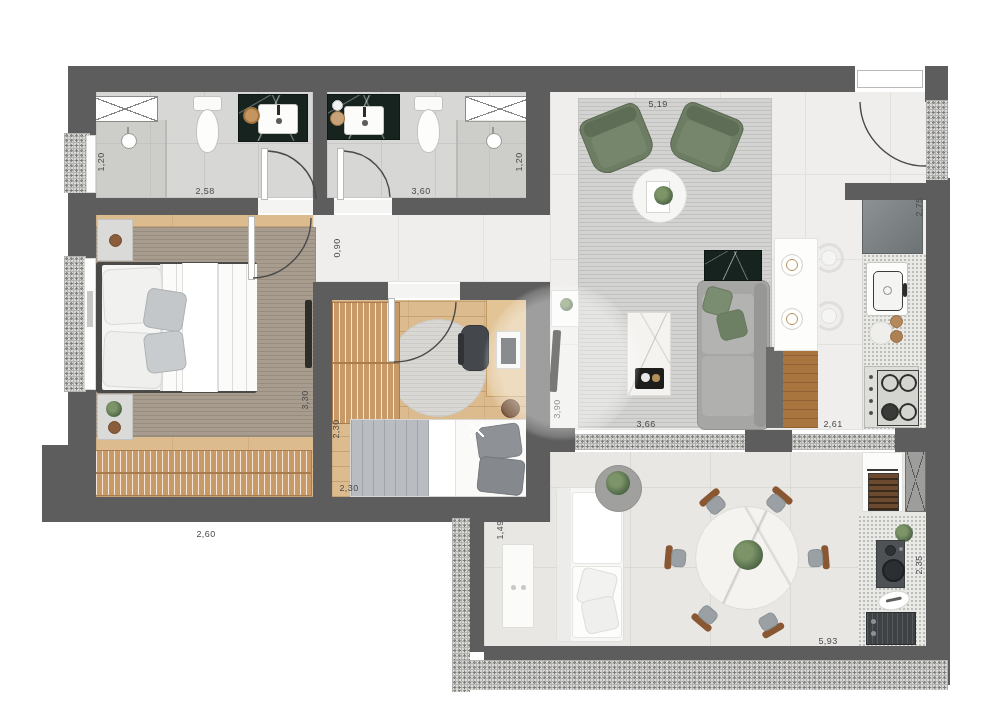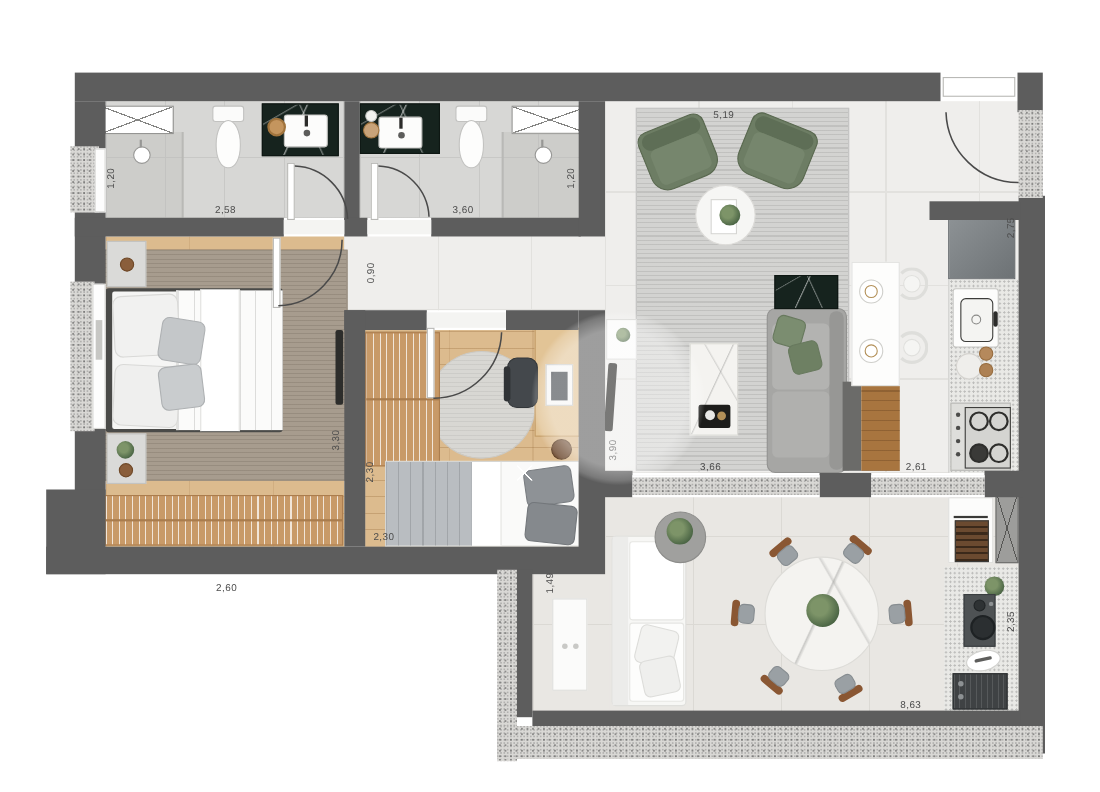--- a/index.html
+++ b/index.html
@@ -370,17 +370,17 @@
   <div class="dim" style="left:658px;top:104px;">5,19</div>
   <div class="dim v" style="left:919px;top:207px;">2,75</div>
   <div class="dim v" style="left:305px;top:400px;">3,30</div>
   <div class="dim v" style="left:557px;top:409px;">3,90</div>
   <div class="dim" style="left:206px;top:490px;margin-top:44px;">2,60</div>
   <div class="dim v" style="left:336px;top:429px;">2,30</div>
   <div class="dim" style="left:349px;top:488px;">2,30</div>
   <div class="dim" style="left:646px;top:424px;">3,66</div>
   <div class="dim" style="left:833px;top:424px;">2,61</div>
   <div class="dim v" style="left:500px;top:530px;">1,49</div>
-  <div class="dim" style="left:828px;top:641px;">8,63</div>
+  <div class="dim" style="left:828px;top:641px;">5,93</div>
   <div class="dim v" style="left:919px;top:565px;">2,35</div>
 
   <div class="watermark"></div>
 </div>
 
 </body></html>

